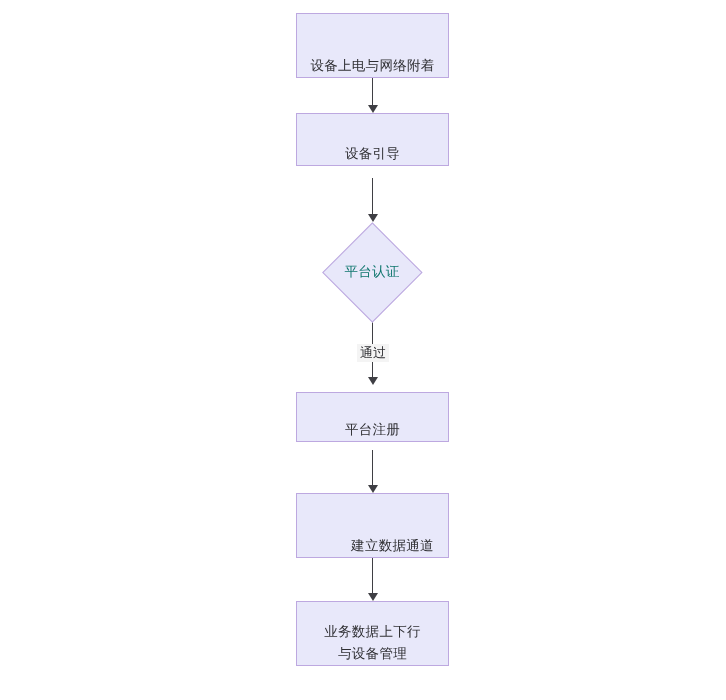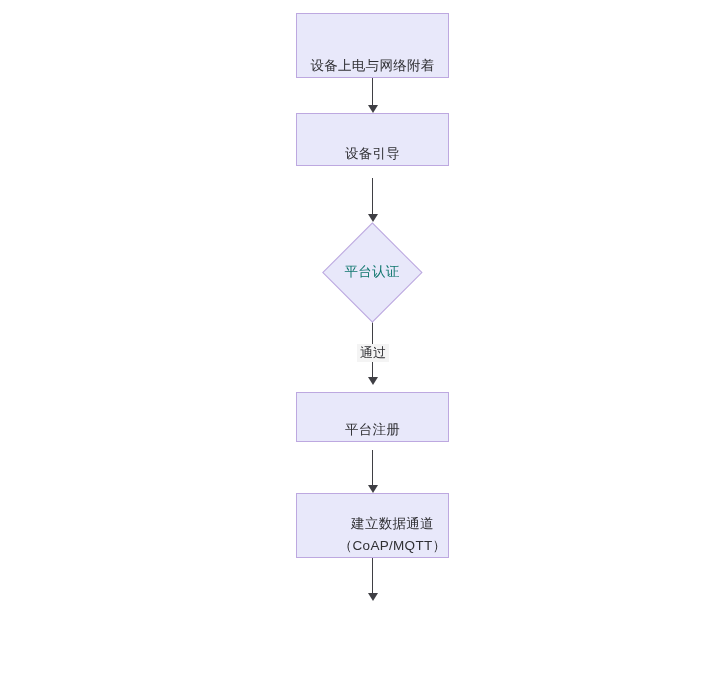--- a/index.html
+++ b/index.html
@@ -118,17 +118,20 @@
     <div class="diamond-shape"></div>
     <div class="diamond-label">平台认证</div>
   </div>
 
   <div class="node" id="node-n4" style="left: 296px; top: 385px; width: 153px; height: 50px; margin-top: 7px;">
     <span class="ln">平台注册</span>
   </div>
 
   <div class="node" id="node-n5" style="left: 296px; top: 493px; width: 153px; height: 65px; padding-left: 40px;">
     <span class="ln">建立数据通道</span>
-    <span class="ln">（CoAP/MQTT）</span>
   </div>
 
+  <div class="node" id="node-n6" style="left: 296px; top: 601px; width: 153px; height: 65px;">
+    <span class="ln">业务数据上下行</span>
+    <span class="ln">与设备管理</span>
+  </div>
 
 </div>
 
 </body></html>

